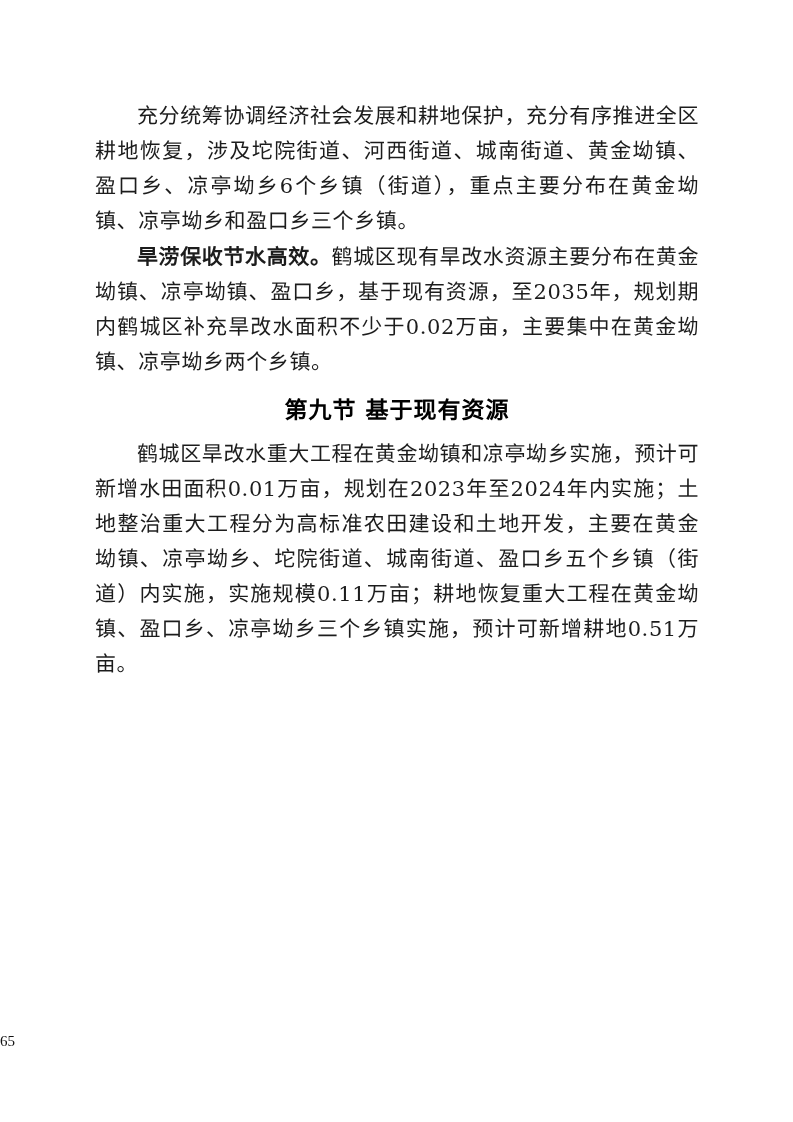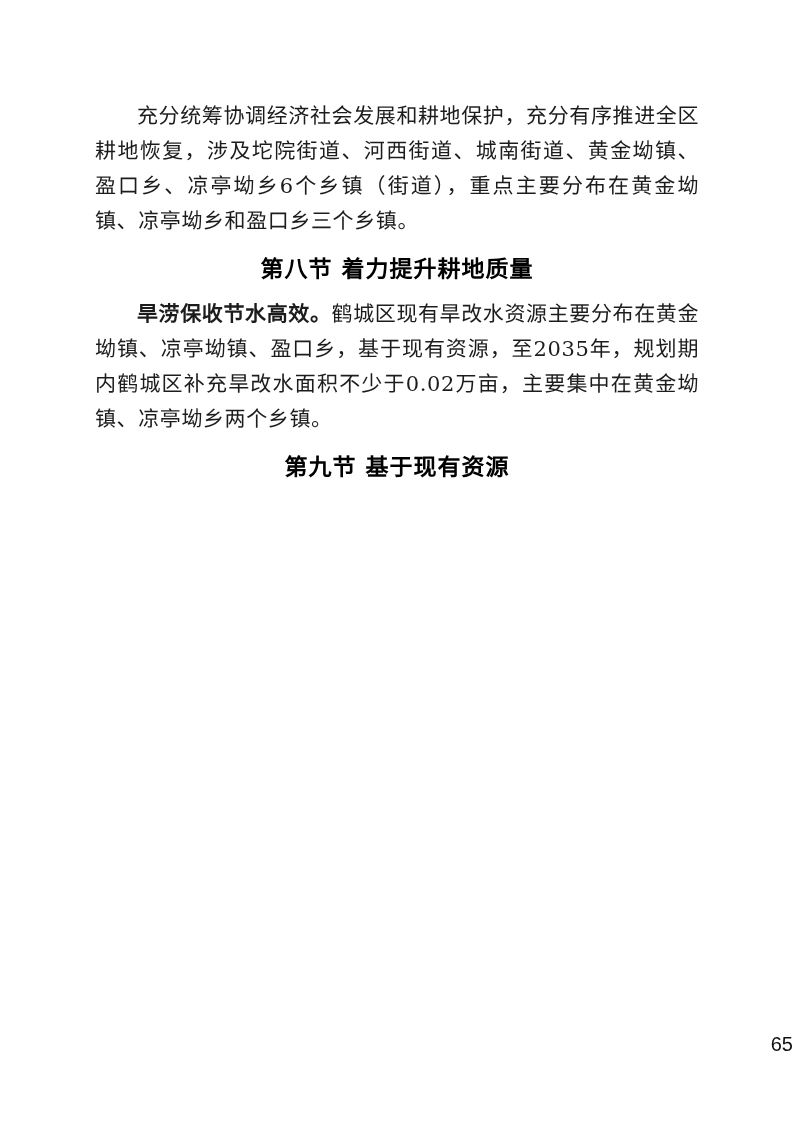--- a/index.html
+++ b/index.html
@@ -43,38 +43,38 @@
     line-height: 35px;
     letter-spacing: 1px;
     text-align: center;
     color: #000000;
   }
   .page-number {
     position: absolute;
     left: 0;
     right: 0;
     top: 1033px;
-    text-align: right;
-    font-family: Liberation Sans, sans-serif;
-    font-size: 20px;
+    text-align: left;
+    font-family: Liberation Serif, serif;
+    font-size: 15px;
     color: #111111;
   }
 </style>
 </head>
 <body>
 
 <div class="page">
   <div class="content">
 
     <p class="body-para">充分统筹协调经济社会发展和耕地保护，充分有序推进全区耕地恢复，涉及坨院街道、河西街道、城南街道、黄金坳镇、盈口乡、凉亭坳乡6个乡镇（街道），重点主要分布在黄金坳镇、凉亭坳乡和盈口乡三个乡镇。</p>
 
-    <h2 class="section-heading">第八节 着力提升耕地质量</h2>
 
 
     <p class="body-para"><span class="lead">旱涝保收节水高效。</span><span>鹤城区现有旱改水资源主要分布在黄金坳镇、凉亭坳镇、盈口乡，基于现有资源，至2035年，规划期内鹤城区补充旱改水面积不少于0.02万亩，主要集中在黄金坳镇、凉亭坳乡两个乡镇。</span></p>
 
     <h2 class="section-heading">第九节 基于现有资源</h2>
 
+    <p class="body-para">鹤城区旱改水重大工程在黄金坳镇和凉亭坳乡实施，预计可新增水田面积0.01万亩，规划在2023年至2024年内实施；土地整治重大工程分为高标准农田建设和土地开发，主要在黄金坳镇、凉亭坳乡、坨院街道、城南街道、盈口乡五个乡镇（街道）内实施，实施规模0.11万亩；耕地恢复重大工程在黄金坳镇、盈口乡、凉亭坳乡三个乡镇实施，预计可新增耕地0.51万亩。</p>
 
   </div>
 
   <div class="page-number">65</div>
 </div>
 
 </body></html>

